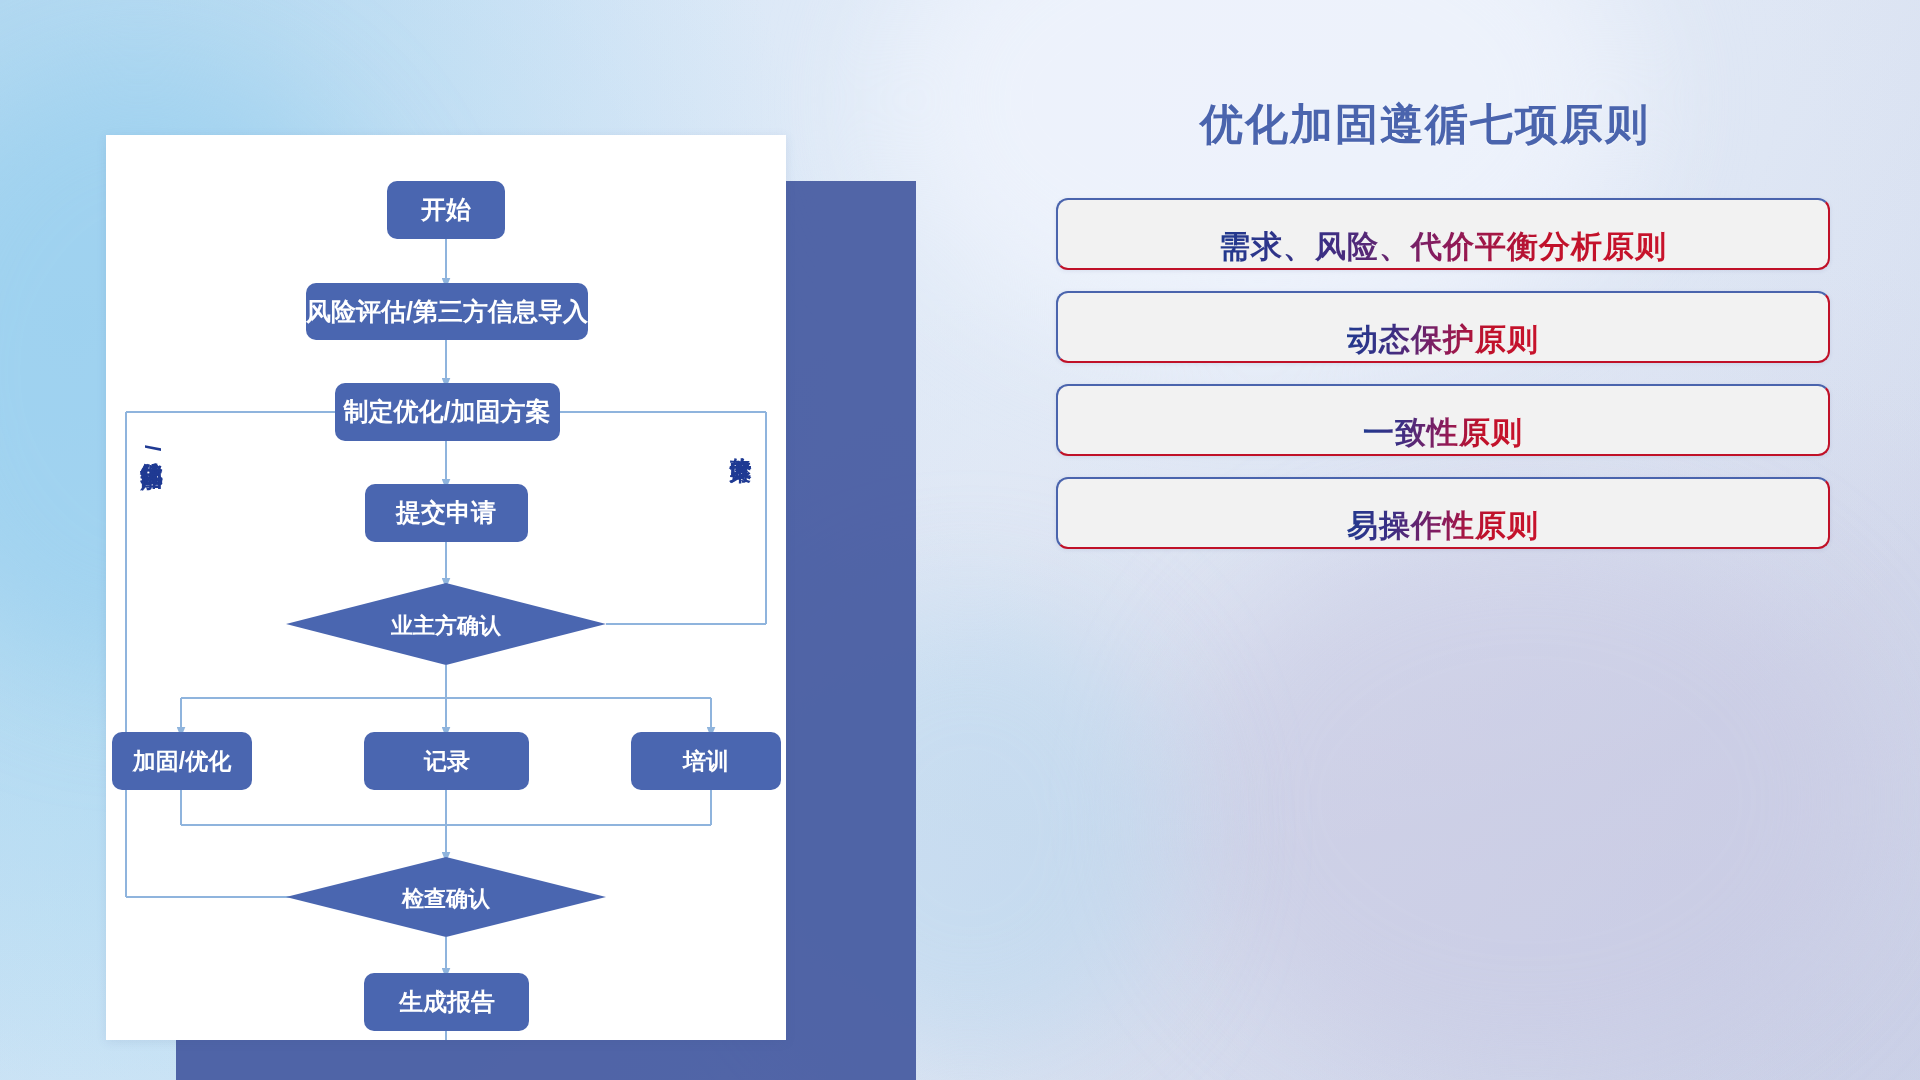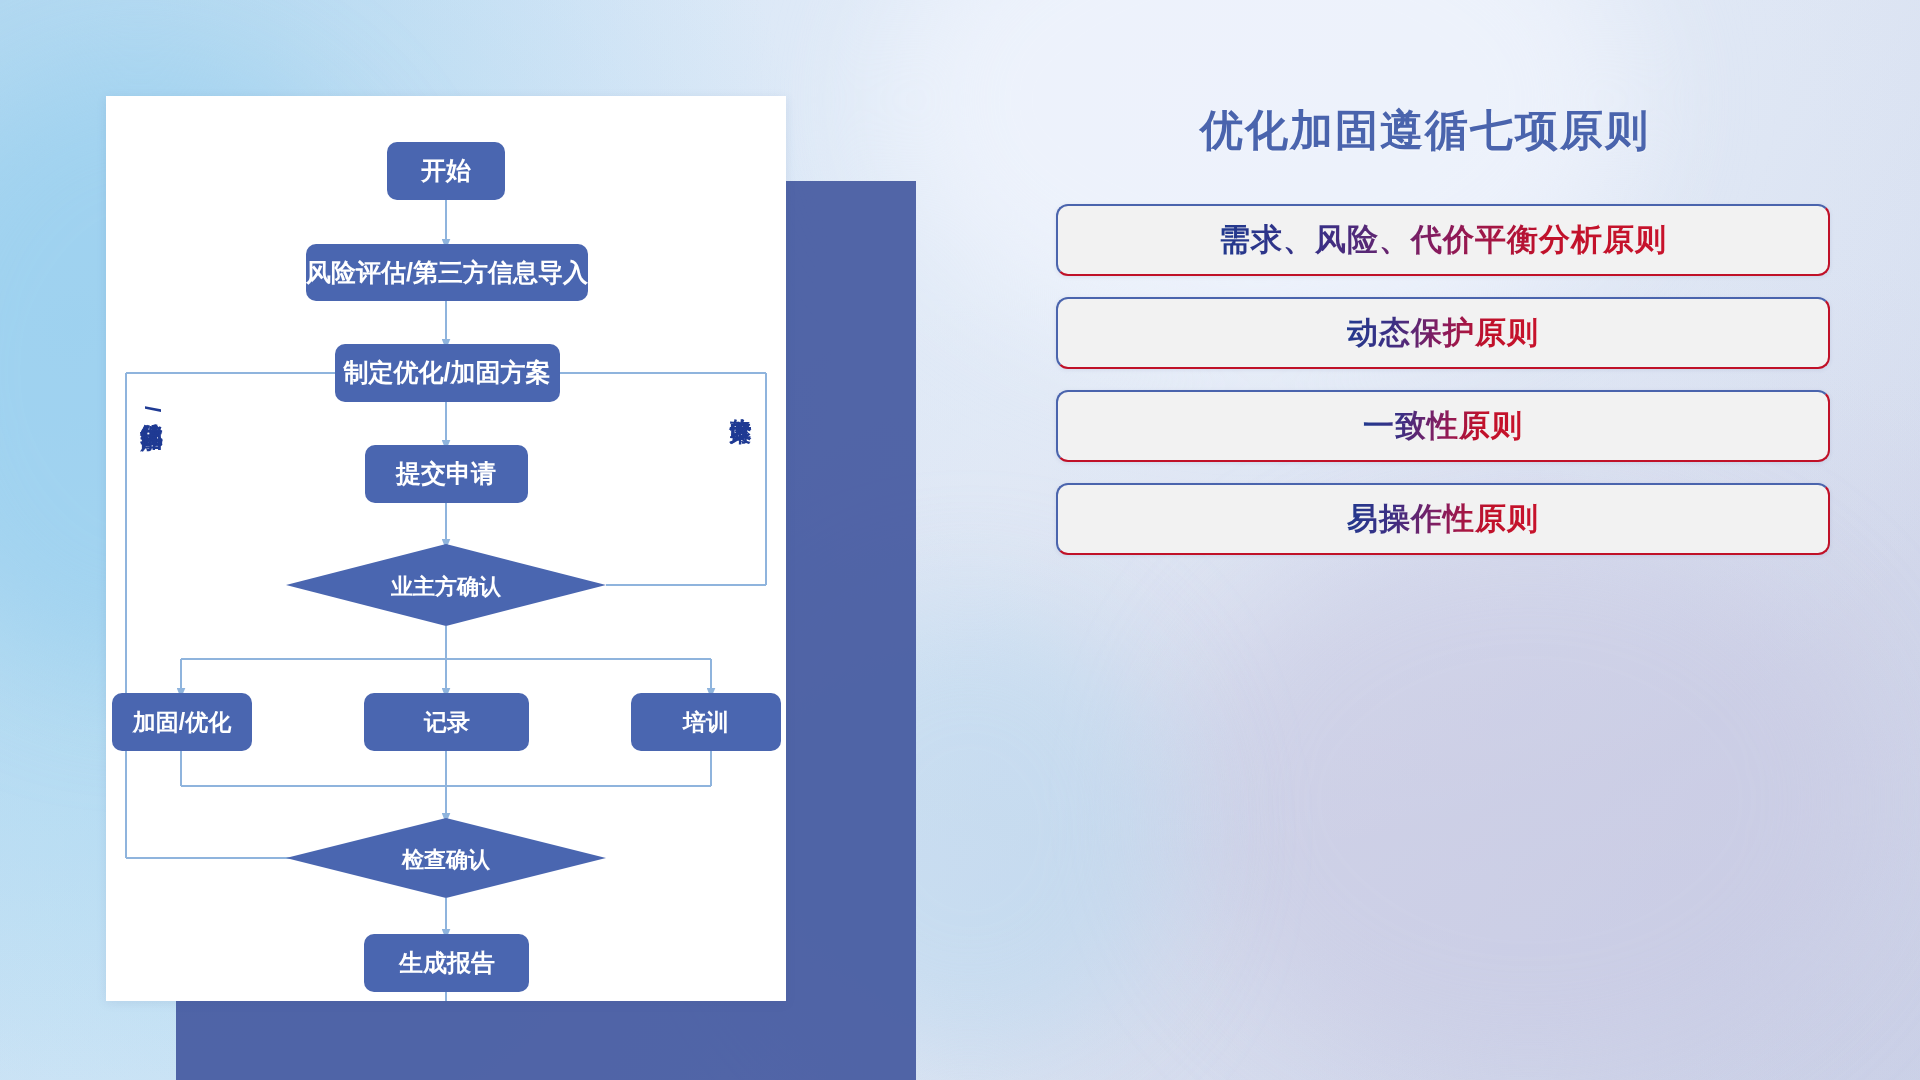--- a/index.html
+++ b/index.html
@@ -72,21 +72,21 @@
   .flow-canvas {
     position: absolute;
     inset: 0;
   }
   .flow-canvas svg { display: block; width: 100%; height: 100%; }
 
   
   #right-panel {
     position: absolute;
     left: 1020px;
-    top: 102px;
+    top: 96px;
     width: 810px;
     height: 910px;
   }
 
   #panel-title {
     font-size: 43px;
     font-weight: bold;
     color: #4a64ad;
     text-align: center;
     letter-spacing: 2px;
@@ -103,21 +103,21 @@
   .principle-item {
     position: relative;
     height: 72px;
     background: #f2f2f2;
     border-radius: 12px;
     border-top: 2px solid #4a64ad;
     border-left: 2px solid #4a64ad;
     border-right: 2px solid #c01128;
     border-bottom: 2.5px solid #c01128;
     display: flex;
-    align-items: center;
+    align-items: flex-end;
     justify-content: center;
     box-shadow: 0 1px 4px rgba(70,90,150,0.12);
     margin-left: 36px;
   }
 
   .principle-text {
     font-size: 31px;
     font-weight: 600;
     letter-spacing: 1px;
     background-image: linear-gradient(100deg, #203a8f 0%, #3b2f84 24%, #8a1b5c 50%, #c0112a 72%, #c8132c 100%);
@@ -135,21 +135,21 @@
 
   <div class="streak streak-a"></div>
   <div class="streak streak-b"></div>
   <div class="streak streak-c"></div>
   <div class="streak streak-d"></div>
 
   <div id="flow-wrap">
 
     <div id="flow-accent" style="background: rgb(68, 89, 159);"></div>
 
-    <div id="flow-card" style="background: rgb(255, 255, 255);">
+    <div id="flow-card" style="background: rgb(255, 255, 255); margin-top: 39px;">
       <div class="flow-canvas">
         <svg viewBox="0 0 680 905" preserveAspectRatio="none" xmlns="http://www.w3.org/2000/svg">
           <defs>
             <marker id="ah" markerWidth="11" markerHeight="9" refX="5.5" refY="4.5" orient="auto" markerUnits="userSpaceOnUse">
               <path d="M0,0 L11,4.5 L0,9 Z" fill="#8fb4dd"></path>
             </marker>
             <marker id="ahl" markerWidth="11" markerHeight="9" refX="5.5" refY="4.5" orient="auto" markerUnits="userSpaceOnUse">
               <path d="M0,0 L11,4.5 L0,9 Z" fill="#8fb4dd"></path>
             </marker>
           </defs>

